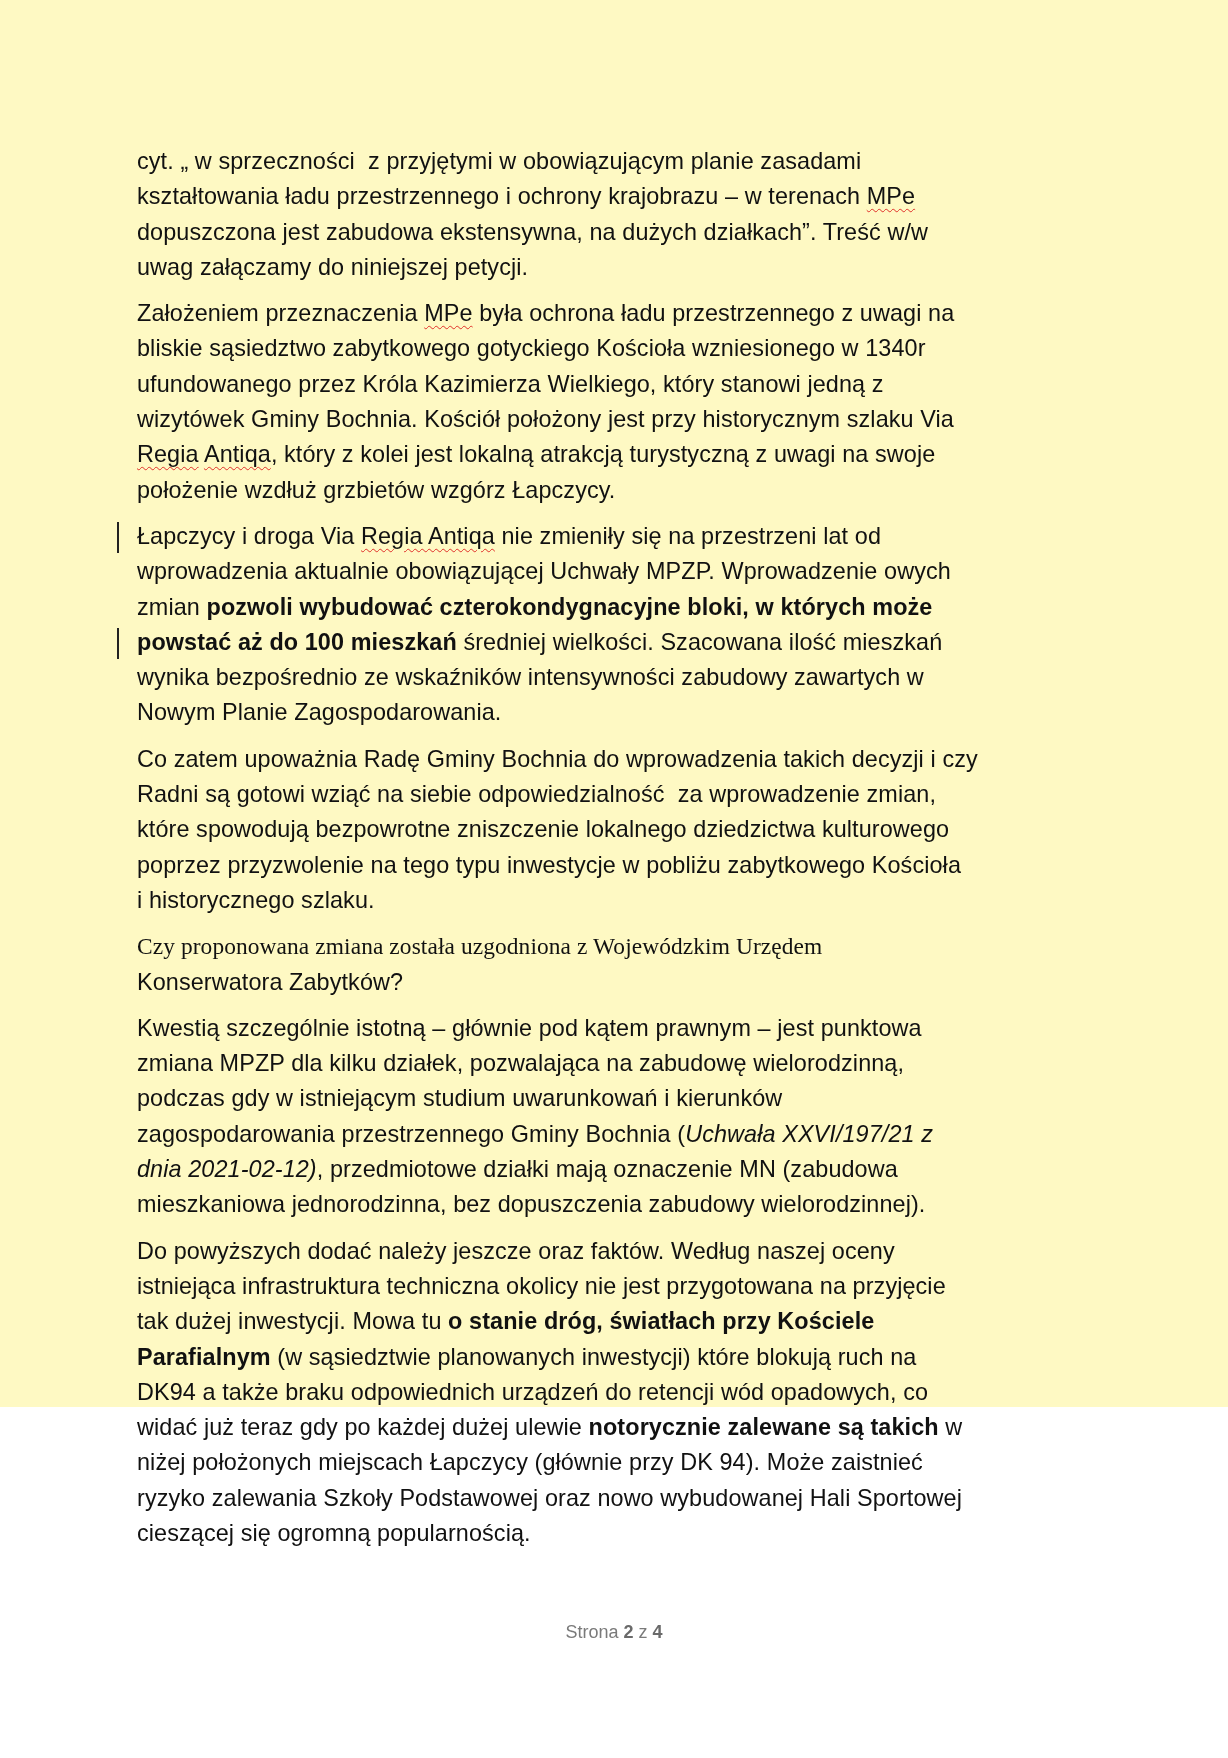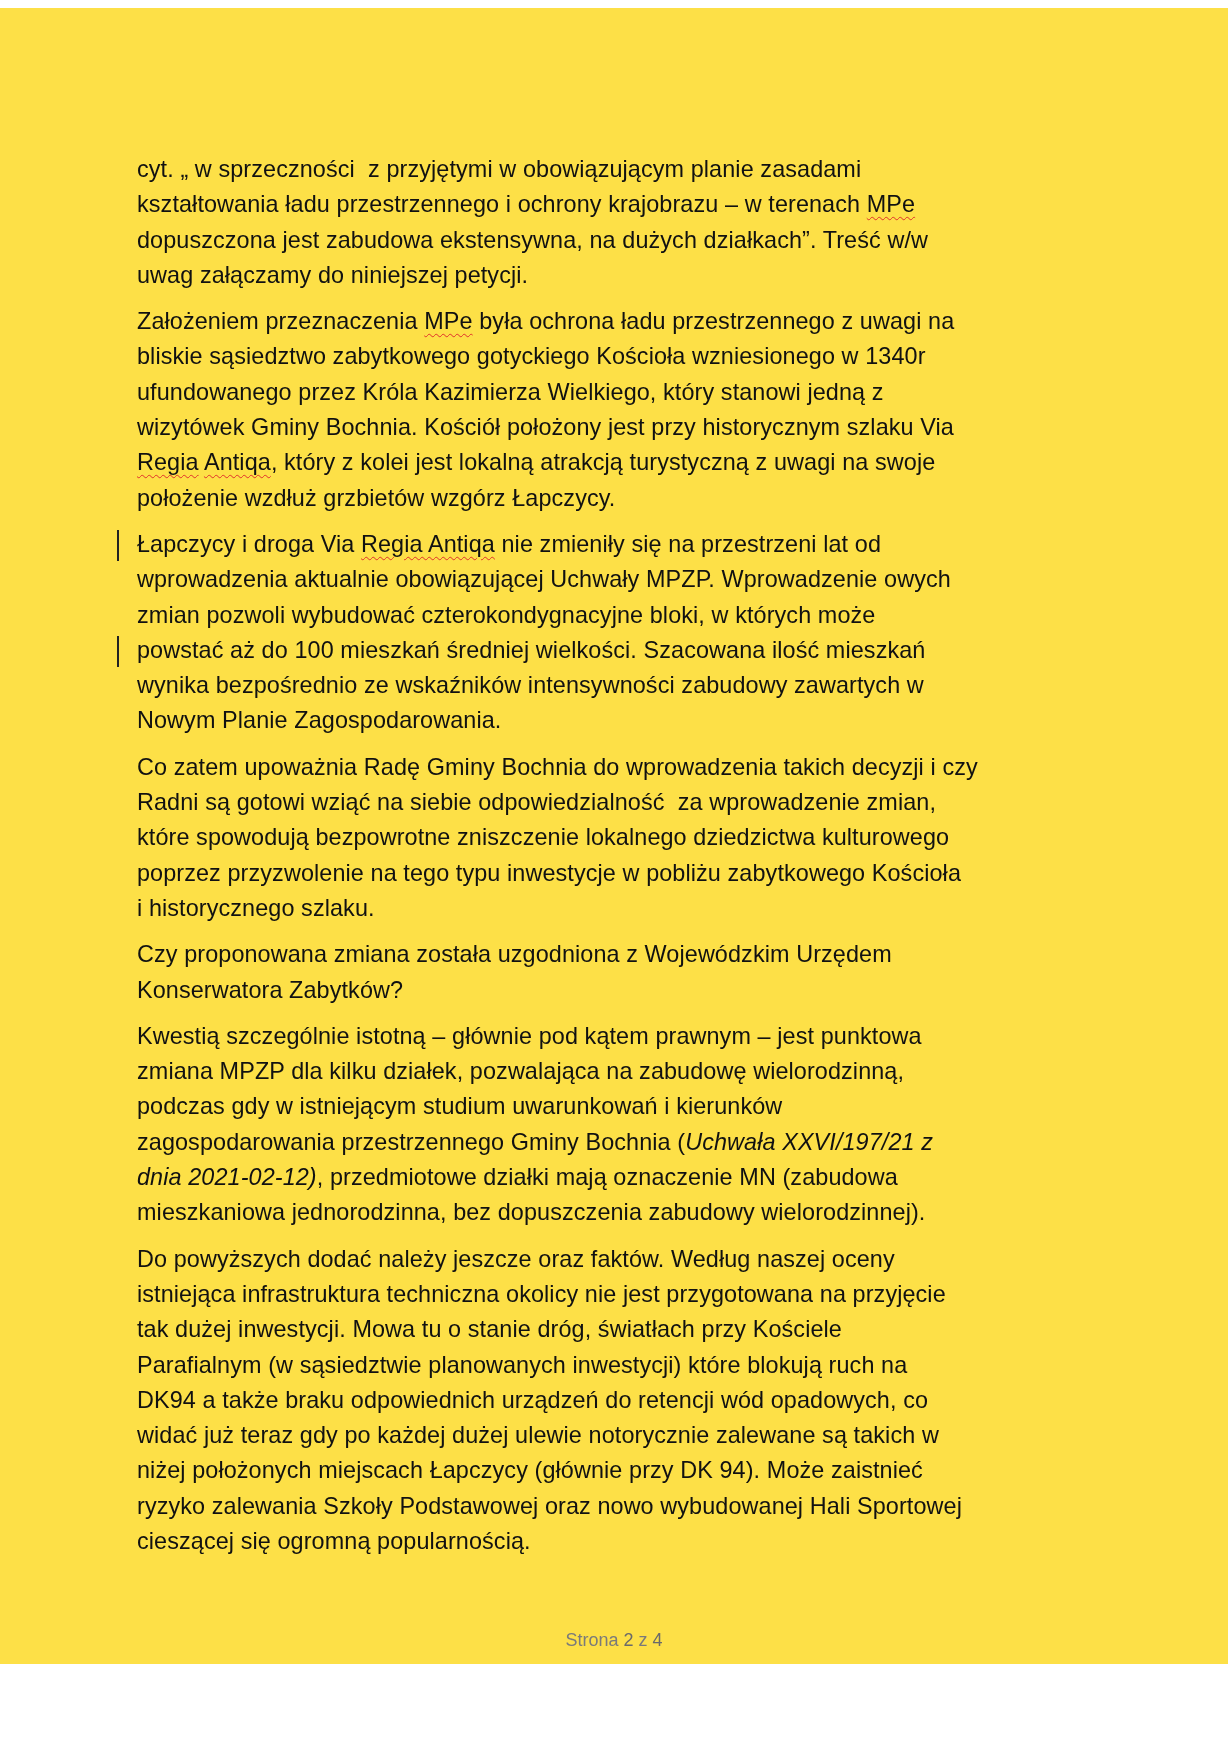--- a/index.html
+++ b/index.html
@@ -1,29 +1,29 @@
 <!DOCTYPE html>
 <html><head>
 <meta charset="utf-8">
 <style>
   html, body { margin: 0; padding: 0; background: #ffffff; }
   body {
     width: 1228px; height: 1758px; position: relative; overflow: hidden;
     font-family: "Liberation Sans", "DejaVu Sans", sans-serif;
     color: #111111;
   }
-  .page { position: absolute; left: 0; top: 8px; width: 1228px; height: 1656px; background: #fde047; }
+  .page { position: absolute; left: 0; top: 0; width: 1228px; height: 1407px; background: #fef9c3; }
   .body-text {
     position: absolute; left: 137px; top: 144px; width: 950px;
     font-size: 23.4px; line-height: 35.3px; letter-spacing: 0.1px;
   }
   .para { margin: 0 0 11px 0; white-space: nowrap; position: relative; }
   .line { display: block; height: 35.3px; }
   .spell { text-decoration: underline wavy #e0302a; text-decoration-thickness: 1px; text-underline-offset: 4px; }
-  b { font-weight: 400; }
+  b { font-weight: 700; }
   i { font-style: italic; }
   .change-bar { position: absolute; left: -20px; width: 1.5px; background: #222; }
   .footer {
     position: absolute; left: 0; width: 1228px; top: 1622px; text-align: center;
     font-size: 18px; color: #7a7a7a;
   }
   .footer b { color: #6a6a6a; }
 </style>
 </head>
 <body>
@@ -55,21 +55,21 @@
         <span class="line"><span style="white-space: pre;">Nowym Planie Zagospodarowania.</span></span>
       </div>
       <div class="para">
         <span class="line"><span style="white-space: pre;">Co zatem upoważnia Radę Gminy Bochnia do wprowadzenia takich decyzji i czy</span></span>
         <span class="line"><span style="white-space: pre;">Radni są gotowi wziąć na siebie odpowiedzialność  za wprowadzenie zmian,</span></span>
         <span class="line"><span style="white-space: pre;">które spowodują bezpowrotne zniszczenie lokalnego dziedzictwa kulturowego</span></span>
         <span class="line"><span style="white-space: pre;">poprzez przyzwolenie na tego typu inwestycje w pobliżu zabytkowego Kościoła</span></span>
         <span class="line"><span style="white-space: pre;">i historycznego szlaku.</span></span>
       </div>
       <div class="para">
-        <span class="line"><span style="white-space: pre;">Czy proponowana zmiana została uzgodniona z Wojewódzkim Urzędem</span></span>
+        <span class="line"><span style="white-space: pre; font-family: Liberation Serif, serif;">Czy proponowana zmiana została uzgodniona z Wojewódzkim Urzędem</span></span>
         <span class="line"><span style="white-space: pre;">Konserwatora Zabytków?</span></span>
       </div>
       <div class="para">
         <span class="line"><span style="white-space: pre;">Kwestią szczególnie istotną – głównie pod kątem prawnym – jest punktowa</span></span>
         <span class="line"><span style="white-space: pre;">zmiana MPZP dla kilku działek, pozwalająca na zabudowę wielorodzinną,</span></span>
         <span class="line"><span style="white-space: pre;">podczas gdy w istniejącym studium uwarunkowań i kierunków</span></span>
         <span class="line"><span style="white-space: pre;">zagospodarowania przestrzennego Gminy Bochnia (</span><i style="white-space: pre;">Uchwała XXVI/197/21 z</i></span>
         <span class="line"><i style="white-space: pre;">dnia 2021-02-12)</i><span style="white-space: pre;">, przedmiotowe działki mają oznaczenie MN (zabudowa</span></span>
         <span class="line"><span style="white-space: pre;">mieszkaniowa jednorodzinna, bez dopuszczenia zabudowy wielorodzinnej).</span></span>
       </div>

